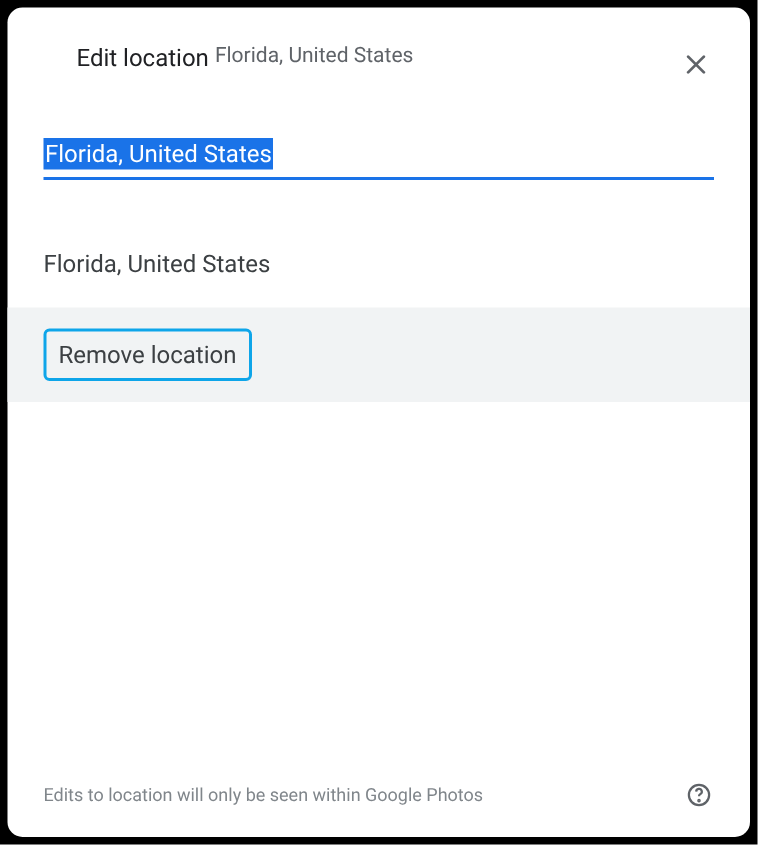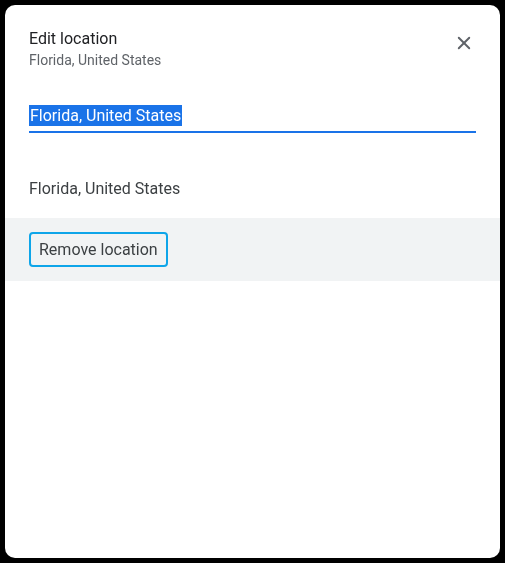--- a/index.html
+++ b/index.html
@@ -24,22 +24,23 @@
       flex-direction: column;
     }
     .header {
       display: flex;
       justify-content: space-between;
       align-items: flex-start;
       padding: 24px 24px 0 24px;
     }
     .header-text {
       display: flex;
-      flex-direction: column;
+      flex-direction: row;
       gap: 4px;
+      margin-left: 22px;
     }
     .title {
       font-size: 16px;
       color: #202124;
       font-weight: 400;
     }
     .subtitle {
       font-size: 14px;
       color: #5f6368;
       font-weight: 400;
@@ -137,13 +138,23 @@
 
   <div class="suggestions">
     <div class="suggestion-item">
       <span>Florida, United States</span>
     </div>
     <div class="remove-row">
       <span class="remove-highlight">Remove location</span>
     </div>
   </div>
 
+  <div class="footer">
+    <div class="footer-text">Edits to location will only be seen within Google Photos</div>
+    <div class="help-icon">
+      <svg width="18" height="18" viewBox="0 0 24 24" fill="none" stroke="currentColor" stroke-width="2">
+        <circle cx="12" cy="12" r="9"></circle>
+        <path d="M9.5 9a2.5 2.5 0 1 1 3.5 2.3c-.8.4-1 1-1 1.7"></path>
+        <circle cx="12" cy="17" r="0.6" fill="currentColor"></circle>
+      </svg>
+    </div>
+  </div>
 </div>
 
 </body></html>

